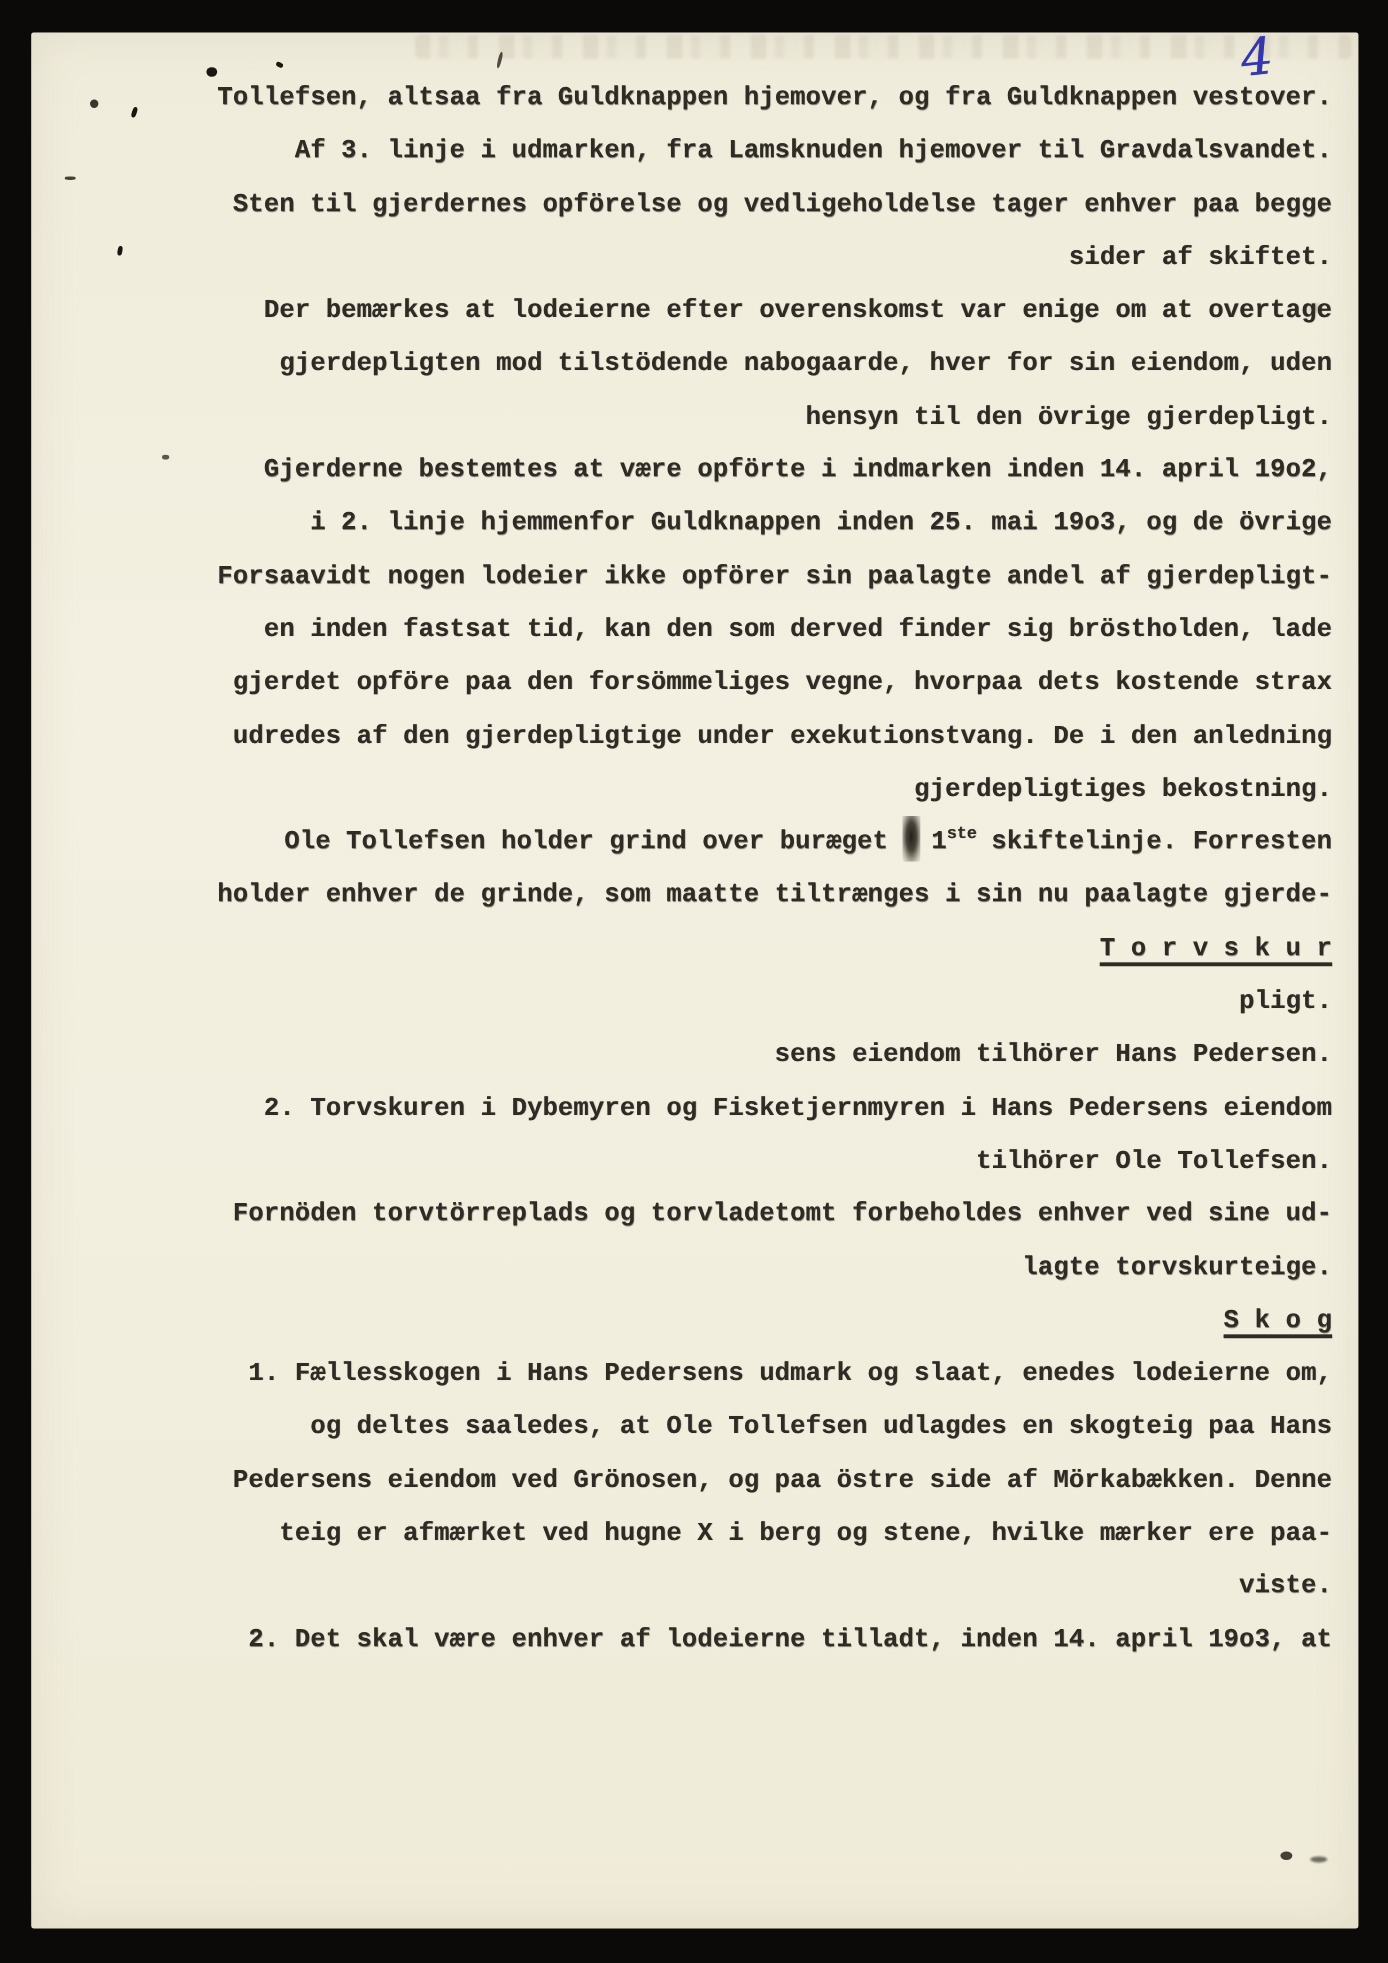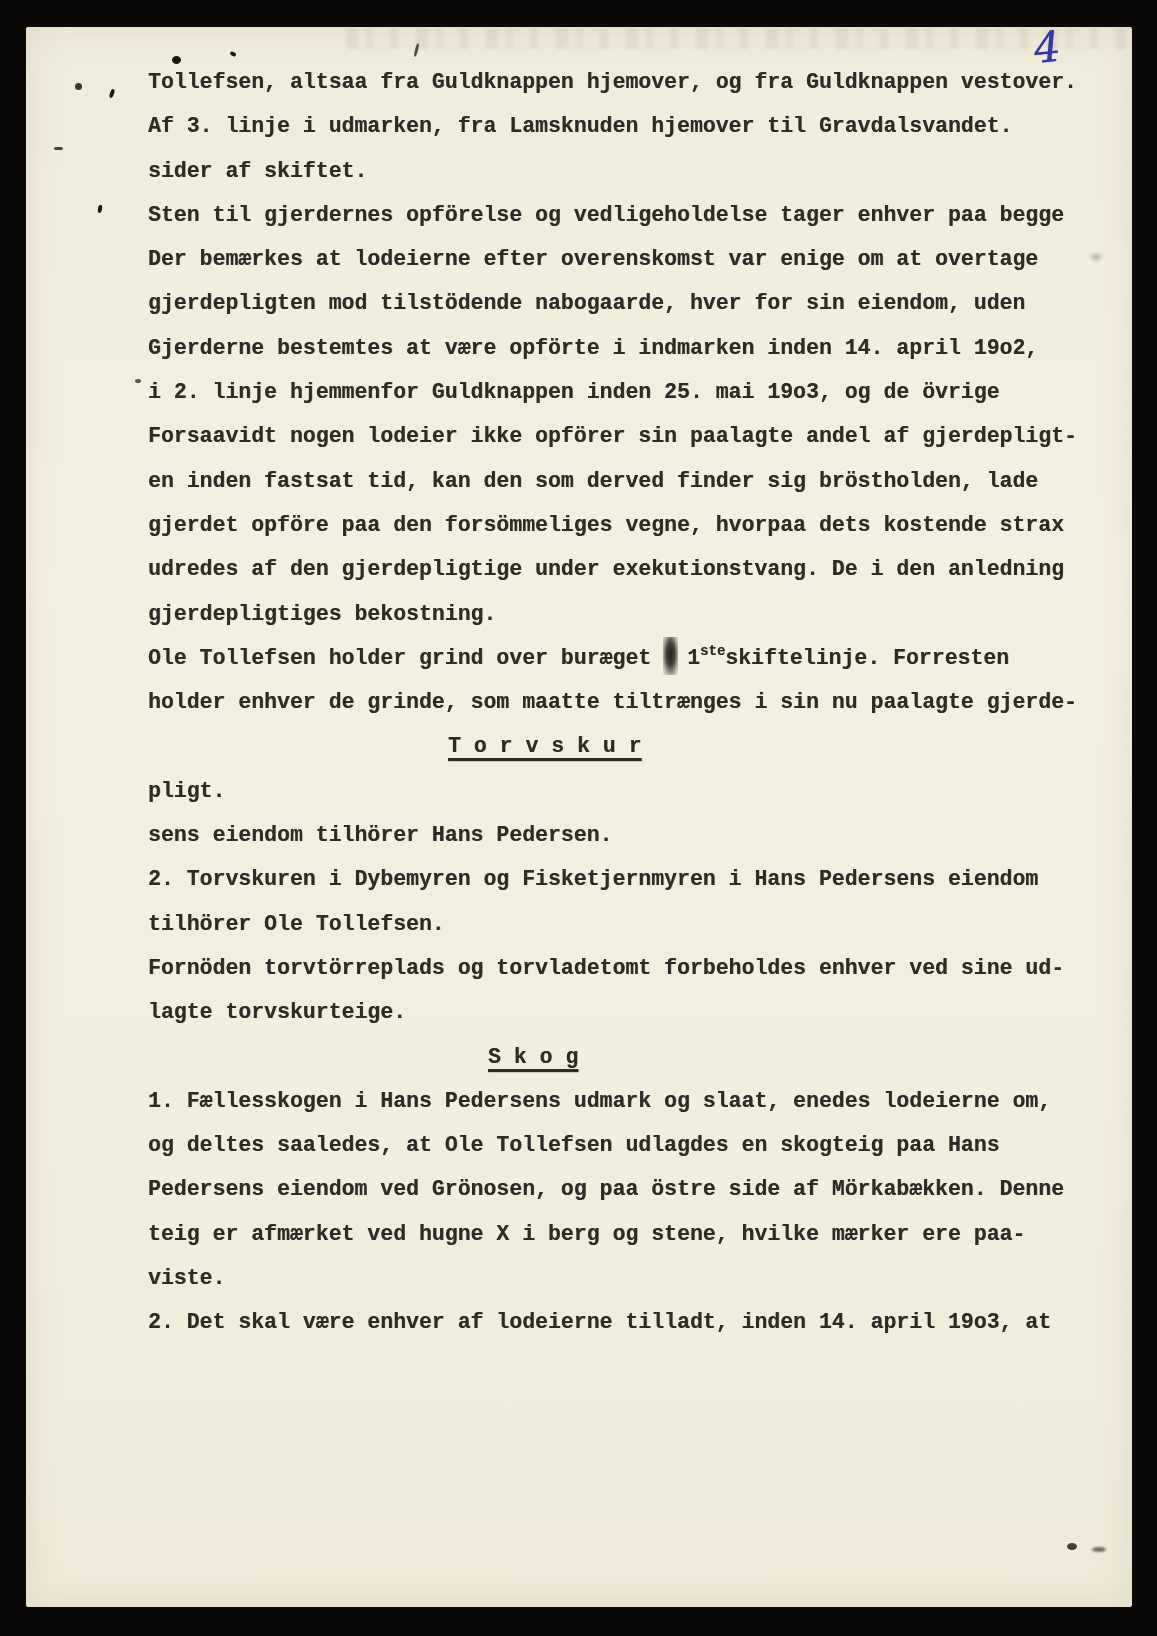--- a/index.html
+++ b/index.html
@@ -34,40 +34,41 @@
     transform:rotate(-6deg);
     text-shadow:0 0 0.7px rgba(52,54,174,0.8);
   }
   
   .textblock{
     position:absolute;left:122px;top:33px;width:962px;
     font-weight:700;font-size:21.5px;line-height:44.3px;
     color:#2e2b25;
     text-shadow:0.4px 0.4px 0.6px rgba(46,43,37,0.55);
     white-space:nowrap;
+    text-align:right;
   }
   .line{height:44.3px;}
   .heading-torvskur{padding-left:300px;}
   .heading-skog{padding-left:340px;}
   .heading-text{
     text-decoration:underline;
     text-decoration-thickness:2.5px;
     text-underline-offset:6px;
   }
   .sup{font-size:14px;position:relative;top:-9px;font-family:Liberation Mono, monospace;}
   .blot{
     display:inline-block;width:15px;height:38px;
     margin-left:12px;margin-right:9px;
     vertical-align:middle;transform:translateY(-2px);
     background:radial-gradient(ellipse at 50% 45%,
       rgba(22,20,15,0.95) 0%, rgba(34,31,24,0.82) 40%,
       rgba(70,64,50,0.35) 72%, rgba(70,64,50,0) 100%);
     filter:blur(0.6px);
   }
-  .after-blot{}
+  .after-blot{margin-left:12px;}
   
   .speck{position:absolute;background:#19170f;border-radius:50%;}
   .sp1{left:146px;top:29px;width:9px;height:8px;}
   .sp2{left:204px;top:25px;width:6px;height:4px;transform:rotate(25deg);border-radius:40%;}
   .sp3{left:389px;top:16px;width:3px;height:14px;border-radius:60%/50%;transform:rotate(14deg);opacity:.75;}
   .sp4{left:49px;top:56px;width:7px;height:7px;opacity:.85;}
   .sp5{left:84px;top:62px;width:4px;height:9px;border-radius:45%;transform:rotate(18deg);}
   .sp6{left:28px;top:120px;width:9px;height:3px;border-radius:40%;opacity:.8;}
   .sp7{left:72px;top:178px;width:4px;height:8px;border-radius:45%;transform:rotate(10deg);}
   .sp8{left:109px;top:352px;width:6px;height:4px;opacity:.7;}
@@ -91,24 +92,25 @@
   <div class="speck sp6"></div>
   <div class="speck sp7"></div>
   <div class="speck sp8"></div>
   <div class="speck sp9"></div>
   <div class="speck sp10"></div>
   <div class="mark-faint"></div>
 
   <div class="textblock">
     <div class="line">Tollefsen, altsaa fra Guldknappen hjemover, og fra Guldknappen vestover.</div>
     <div class="line">Af 3. linje i udmarken, fra Lamsknuden hjemover til Gravdalsvandet.</div>
+    <div class="line">Sten til gjerdernes opförelse og vedligeholdelse tager enhver paa begge</div>
     <div class="line">sider af skiftet.</div>
-    <div class="line">Sten til gjerdernes opförelse og vedligeholdelse tager enhver paa begge</div>
     <div class="line">Der bemærkes at lodeierne efter overenskomst var enige om at overtage</div>
     <div class="line">gjerdepligten mod tilstödende nabogaarde, hver for sin eiendom, uden</div>
+    <div class="line">hensyn til den övrige gjerdepligt.</div>
     <div class="line">Gjerderne bestemtes at være opförte i indmarken inden 14. april 19o2,</div>
     <div class="line">i 2. linje hjemmenfor Guldknappen inden 25. mai 19o3, og de övrige</div>
     <div class="line">Forsaavidt nogen lodeier ikke opförer sin paalagte andel af gjerdepligt-</div>
     <div class="line">en inden fastsat tid, kan den som derved finder sig bröstholden, lade</div>
     <div class="line">gjerdet opföre paa den forsömmeliges vegne, hvorpaa dets kostende strax</div>
     <div class="line">udredes af den gjerdepligtige under exekutionstvang. De i den anledning</div>
     <div class="line">gjerdepligtiges bekostning.</div>
 
     <div class="line">
       <span>Ole Tollefsen holder grind over buræget</span><span class="blot"></span><span>1</span><span class="sup">ste</span><span class="after-blot">skiftelinje. Forresten</span>

